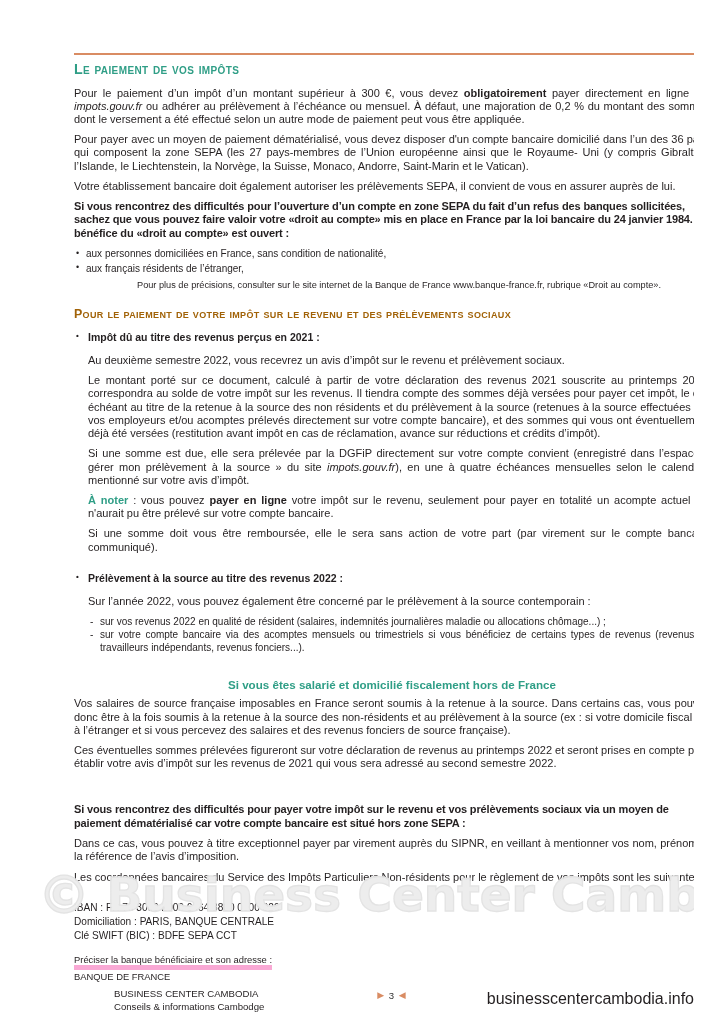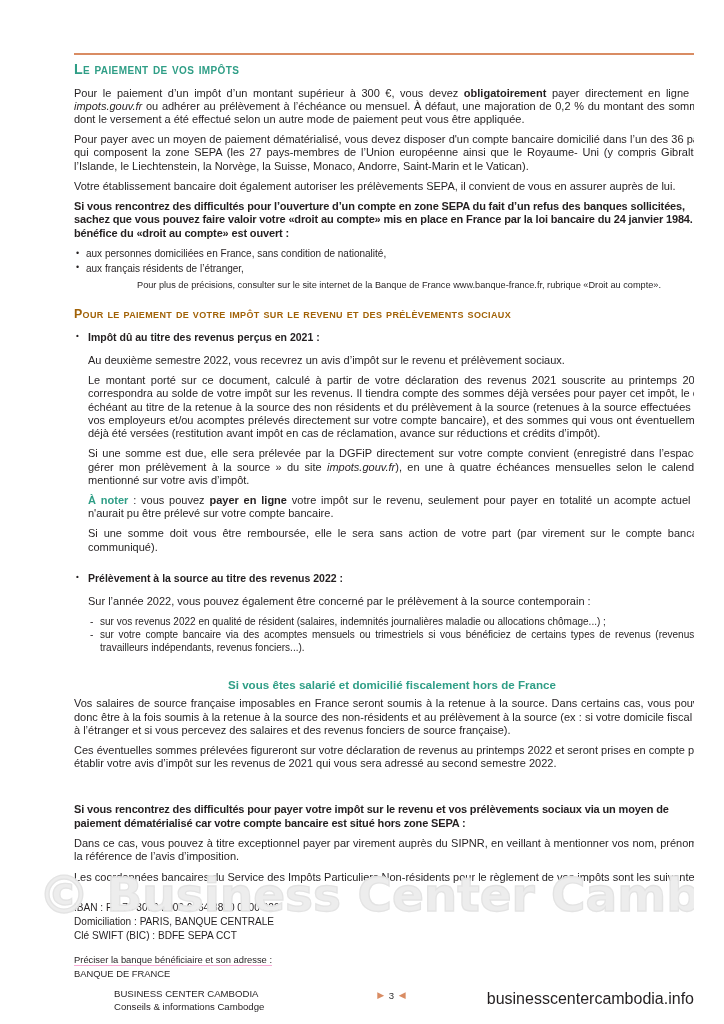--- a/index.html
+++ b/index.html
@@ -157,21 +157,21 @@
     margin: 0;
     text-align: left;
   }
   .bank-note {
     font-size: 9.4px;
     line-height: 13.2px;
     margin: 0;
     text-align: left;
   }
   .underline-text {
-    border-bottom: 1px solid #f9a8d4;
+    border-bottom: 5px solid #f9a8d4;
     display: inline-block;
     line-height: 11px;
   }
 
   
   .watermark {
     position: absolute;
     left: 8px;
     top: 852px;
     width: 700px;

